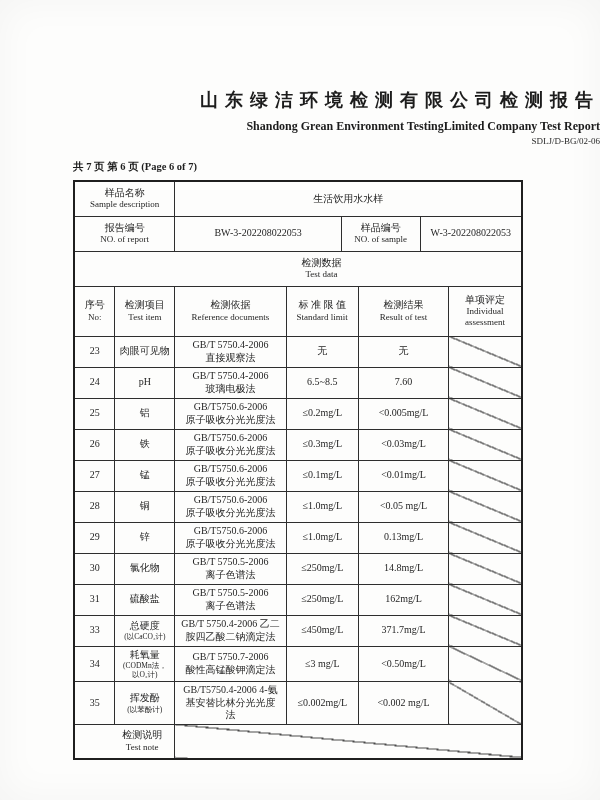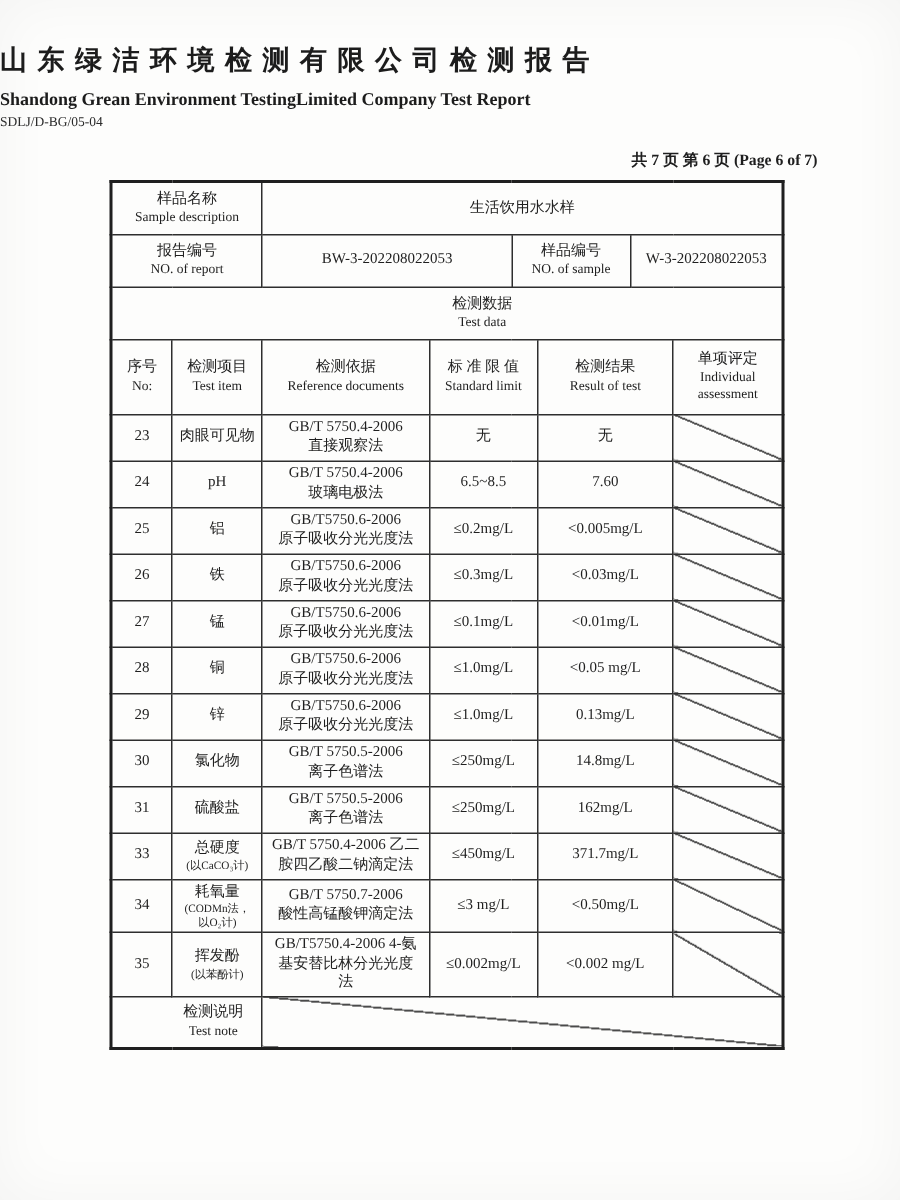--- a/index.html
+++ b/index.html
@@ -10,21 +10,21 @@
     color: #222222;
   }
   .page {
     position: relative;
     width: 600px;
     height: 800px;
     background: #fdfdfc;
     box-shadow: inset 0 0 40px rgba(0,0,0,0.04);
     overflow: hidden;
   }
-  .doc-header { padding-top: 28px; text-align: left; }
+  .doc-header { padding-top: 88px; text-align: right; }
   .title-cn {
     font-size: 18px;
     font-weight: bold;
     letter-spacing: 7px;
     color: #1c1c1c;
     white-space: nowrap;
   }
   .title-en {
     margin-top: 7px;
     font-size: 12px;
@@ -32,21 +32,21 @@
     color: #1c1c1c;
   }
   .doc-code {
     margin-top: 2px;
     font-size: 9px;
     color: #2a2a2a;
   }
   .page-info {
     width: 472px;
     margin: 14px 0 6px 73px;
-    text-align: right;
+    text-align: left;
     font-size: 10.5px;
     font-weight: bold;
     color: #1e1e1e;
   }
   table.report {
     margin-left: 73px;
     width: 450px;
     border-collapse: collapse;
     table-layout: fixed;
     border: 2px solid #1f1f1f;
@@ -82,21 +82,21 @@
   }
 </style>
 </head>
 <body>
 
 <div class="page">
 
   <div class="doc-header">
     <div class="title-cn">山东绿洁环境检测有限公司检测报告</div>
     <div class="title-en">Shandong Grean Environment TestingLimited Company Test Report</div>
-    <div class="doc-code">SDLJ/D-BG/05-04</div>
+    <div class="doc-code">SDLJ/D-BG/02-06</div>
   </div>
 
   <div class="page-info">共 7 页  第 6 页  (Page 6 of 7)</div>
 
   <table class="report">
     <colgroup>
       <col style="width:9.13%">
       <col style="width:13.38%">
       <col style="width:24.84%">
       <col style="width:12.31%">

